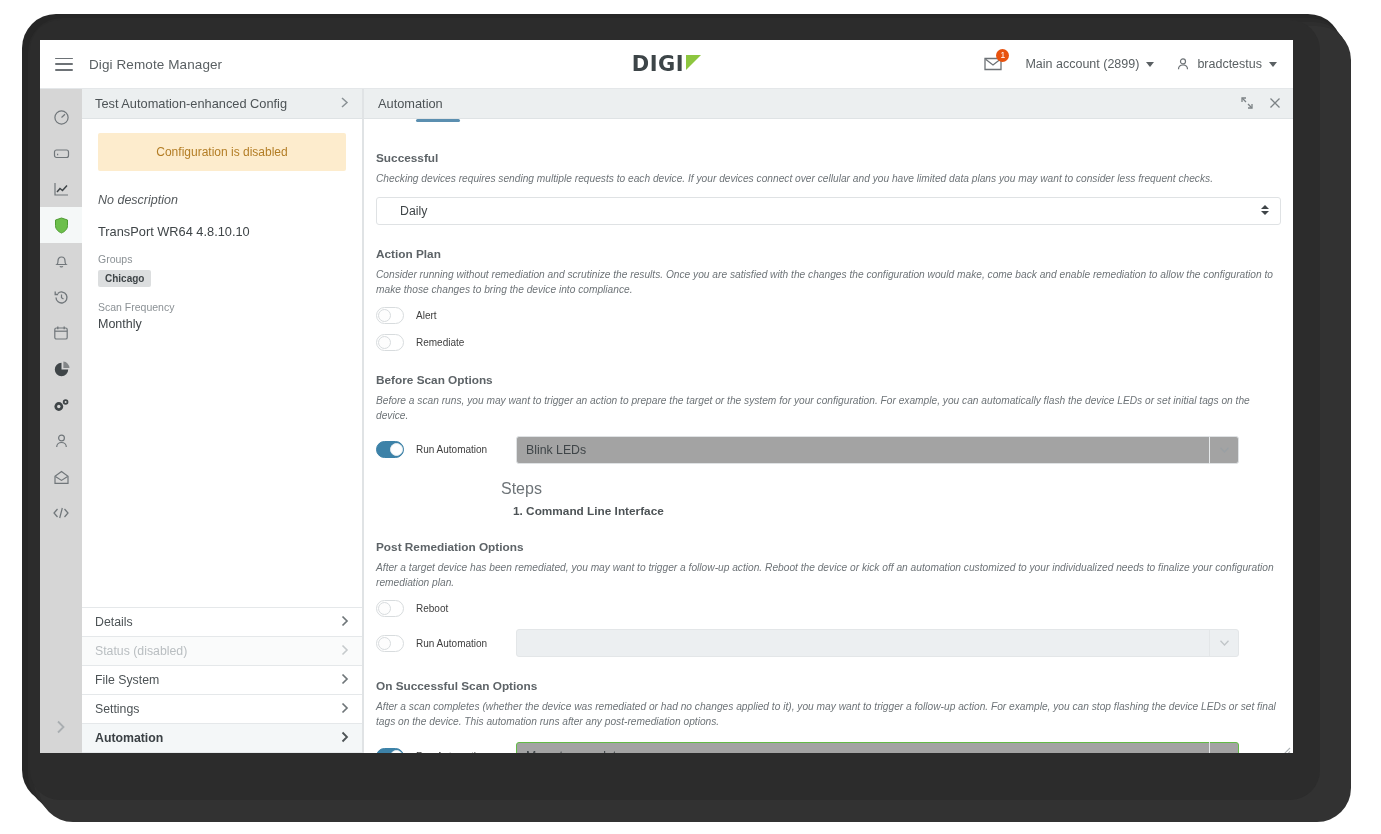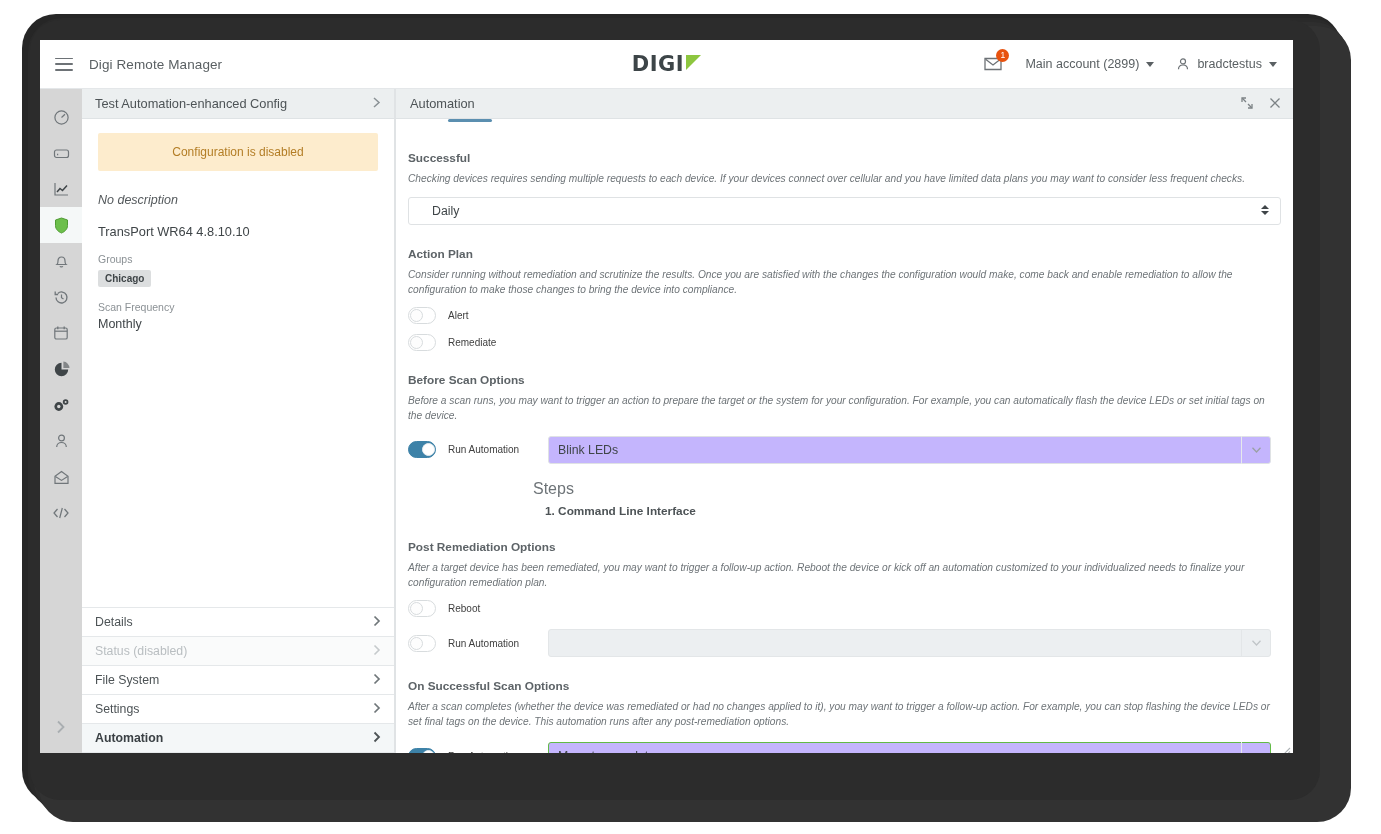--- a/index.html
+++ b/index.html
@@ -63,21 +63,21 @@
   .body-row { display:flex; height: 664px; }
 
   .rail { width: 42px; background:#d6d6d6; display:flex; flex-direction:column; align-items:center;
     padding-top: 10px; position:relative;}
   .rail-item { width: 42px; height: 36px; display:flex; align-items:center; justify-content:center; cursor:pointer;}
   .rail-item.active { background:#f5f8f8; }
   .rail-bottom { position:absolute; bottom: 8px; left:0; width:42px; height:36px;
     display:flex; align-items:center; justify-content:center; cursor:pointer;}
 
   
-  .leftpanel { width: 313px; background:#ffffff; border-right:1px solid #e0e3e5;
+  .leftpanel { width: 281px; background:#ffffff; border-right:1px solid #e0e3e5;
     display:flex; flex-direction:column; }
   .lp-header { height: 30px; background:#eceff0; border-bottom:1px solid #dfe3e5;
     display:flex; align-items:center; padding:0 12px 0 13px; }
   .lp-header .t { font-size:12.8px; color:#4d5356; }
   .chev { margin-left:auto; color:#8a9195; font-size:14px; line-height:1; }
   .lp-body { flex:1; padding: 14px 16px 0 16px; }
   .alert-box { background:#fdeccd; color:#b37d25; font-size:12px; text-align:center;
     padding: 12px 8px; border-radius:2px; }
   .no-desc { font-style: italic; color:#54595c; font-size:12.5px; margin-top: 22px; }
   .dev-line { font-size:12.8px; color:#3f4548; margin-top: 17px; }
@@ -126,21 +126,21 @@
     position:relative; cursor:pointer; flex:0 0 auto;}
   .tg .knob { position:absolute; top:1px; left:1px; width:13px; height:13px; border-radius:50%;
     background:#fdfdfd; border:1px solid #d8dcde; }
   .tg.on { background:#3d82a8; border-color:#3d82a8; }
   .tg.on .knob { left: 13px; border-color:#e9eef1; background:#ffffff;}
   .tg-label { font-size:10px; color:#404040; margin-left: 12px; }
 
   .auto-row { display:flex; align-items:center; margin-top: 12px; }
   .auto-row .tg-label { width: 92px; margin-left: 12px; }
   .sel-wrap { position:relative; flex:1; max-width: 723px; margin-left: 8px; }
-  .sel { width:100%; height: 28px; border:1px solid #dfe2e4; border-radius:3px; background:#c4b5fd;
+  .sel { width:100%; height: 28px; border:1px solid #dfe2e4; border-radius:3px; background:#a3a3a3;
     font-size:12.3px; color:#3f4548; display:flex; align-items:center; padding: 0 9px; cursor:pointer;}
   .sel.focused { border:1.6px solid #62bb46; }
   .sel.disabled { background:#eceff1; border-color:#e3e6e8; }
   .sel-arrow { position:absolute; right:0; top:0; height:28px; width: 30px;
     display:flex; align-items:center; justify-content:center; border-left:1px solid #e6e9eb; }
   .sel.disabled + .sel-arrow { border-left-color:#e3e6e8; }
 
   .steps { margin-left: 125px; margin-top: 16px; }
   .steps .h { font-size:16px; color:#6e7478; }
   .steps .it { font-size:11.8px; color:#4d5356; margin-top: 6px; margin-left: 12px; font-weight: bold; }

